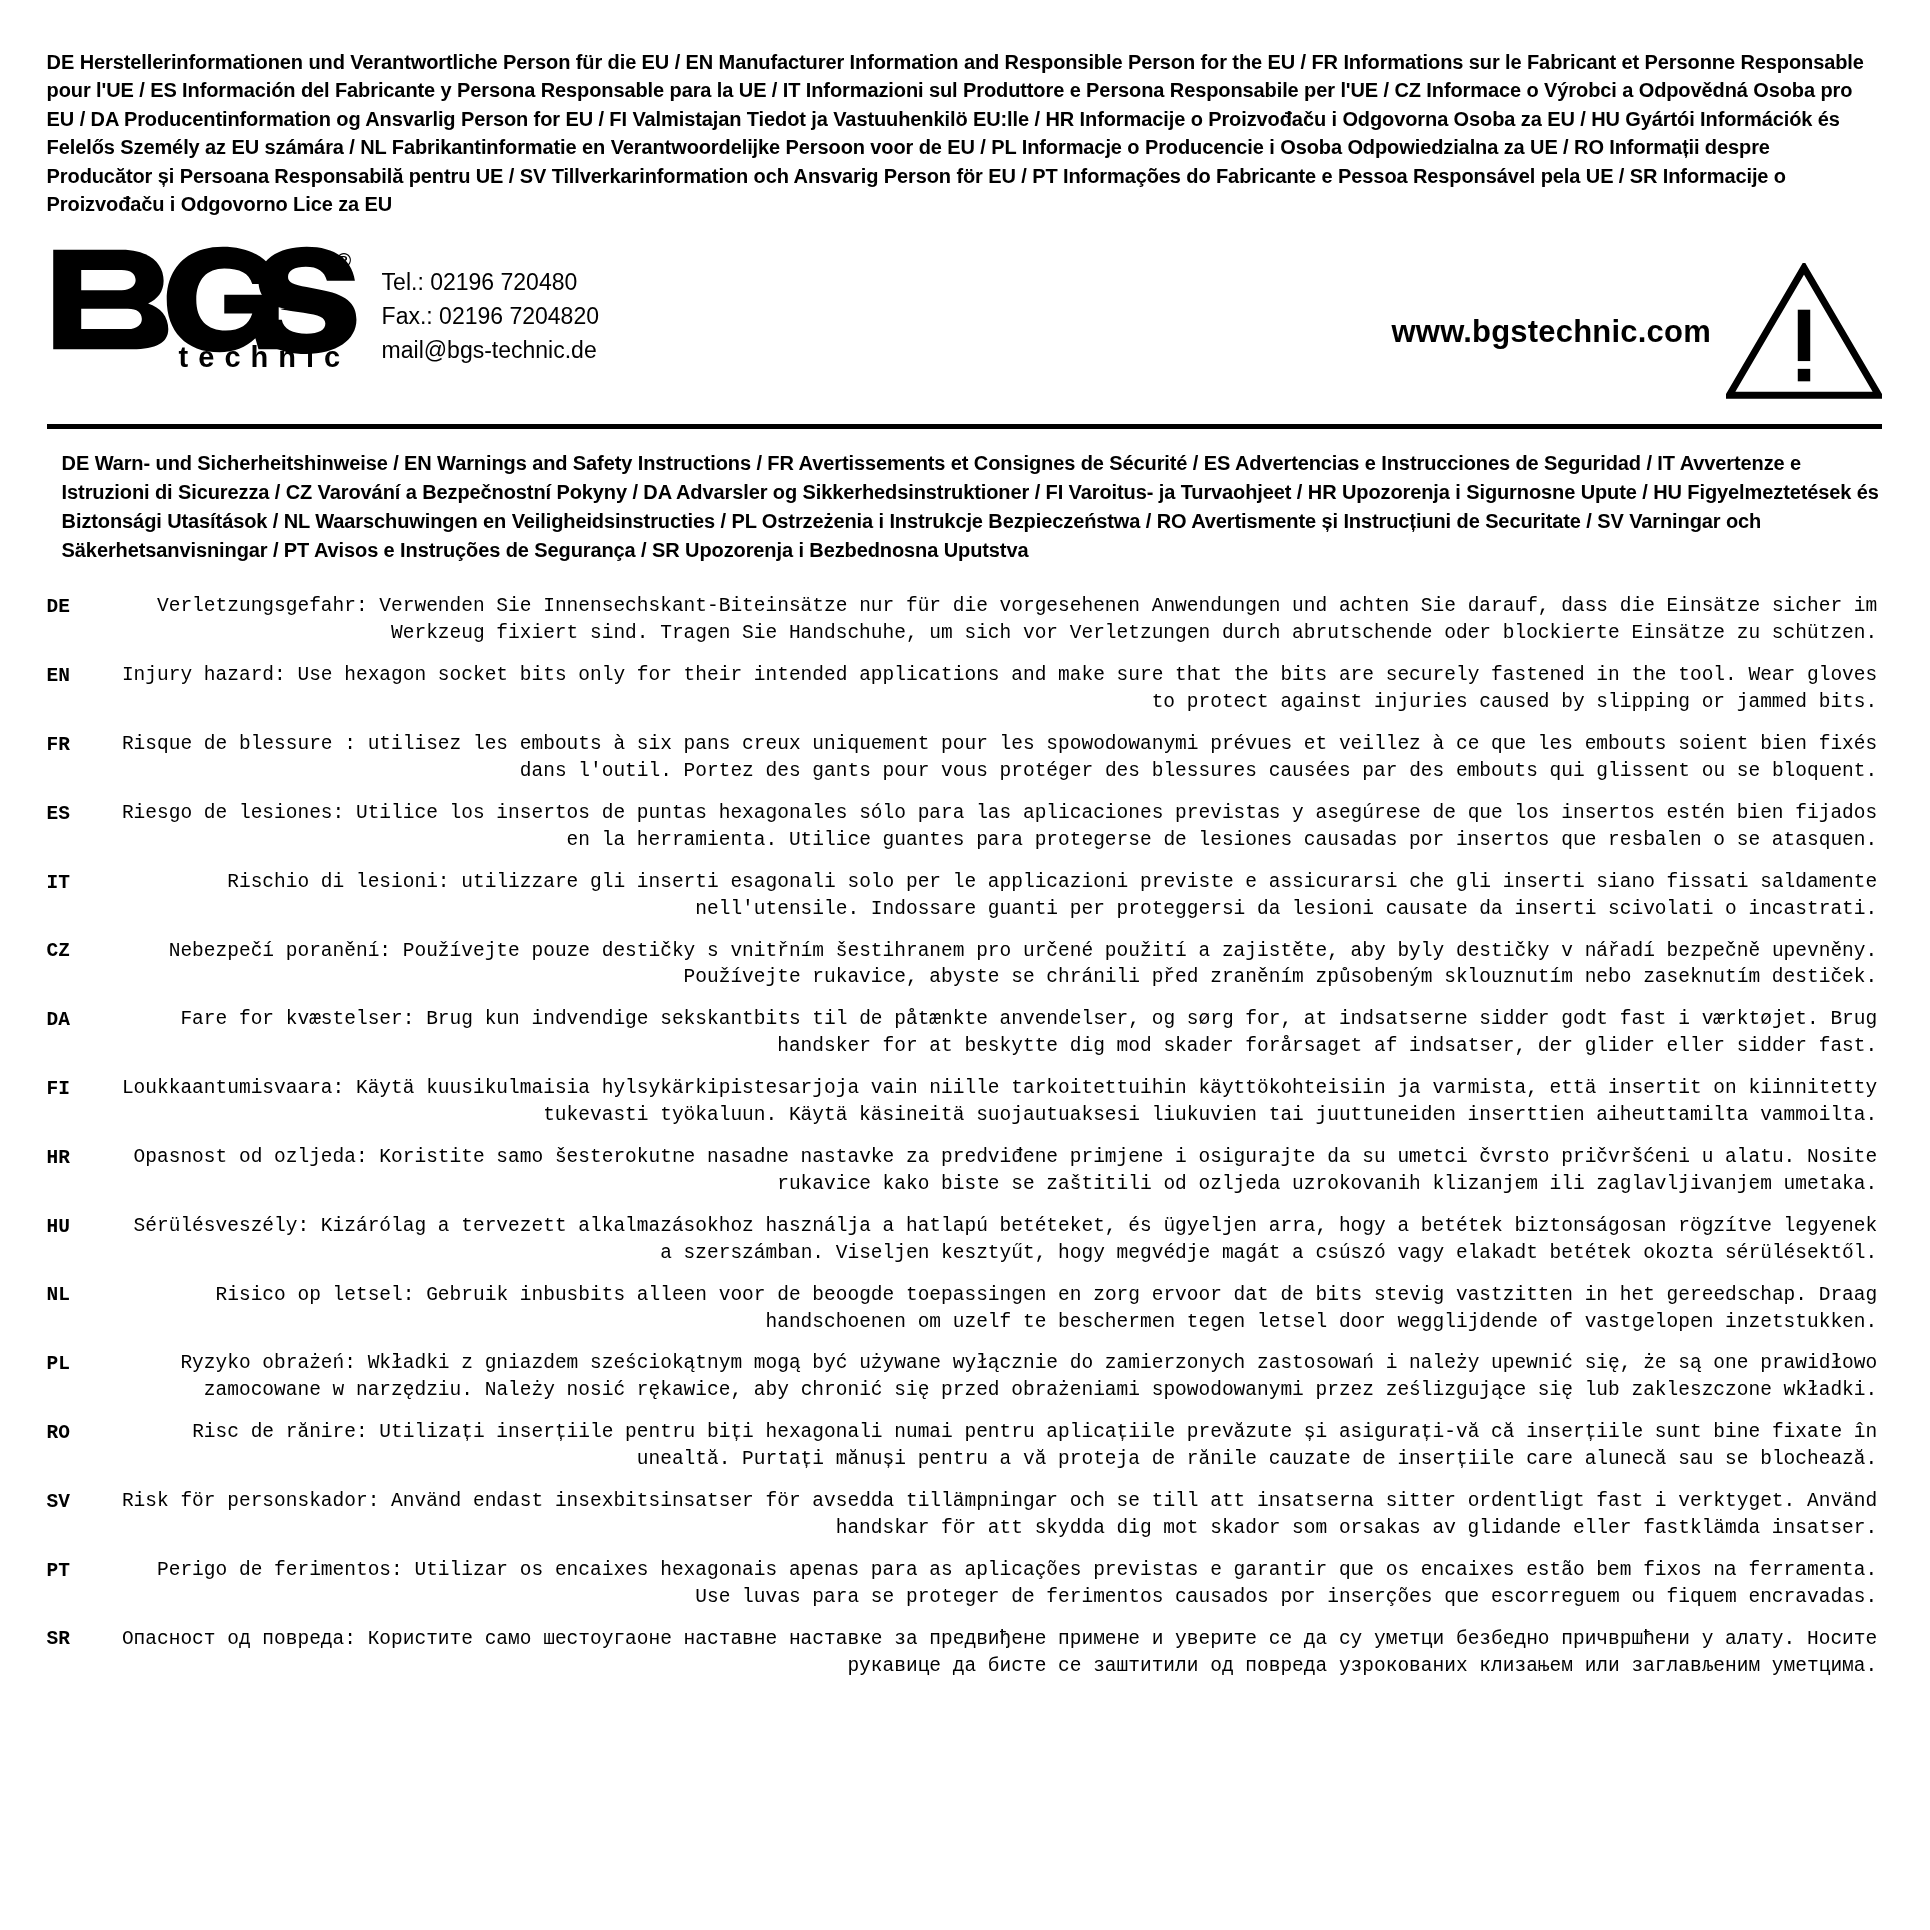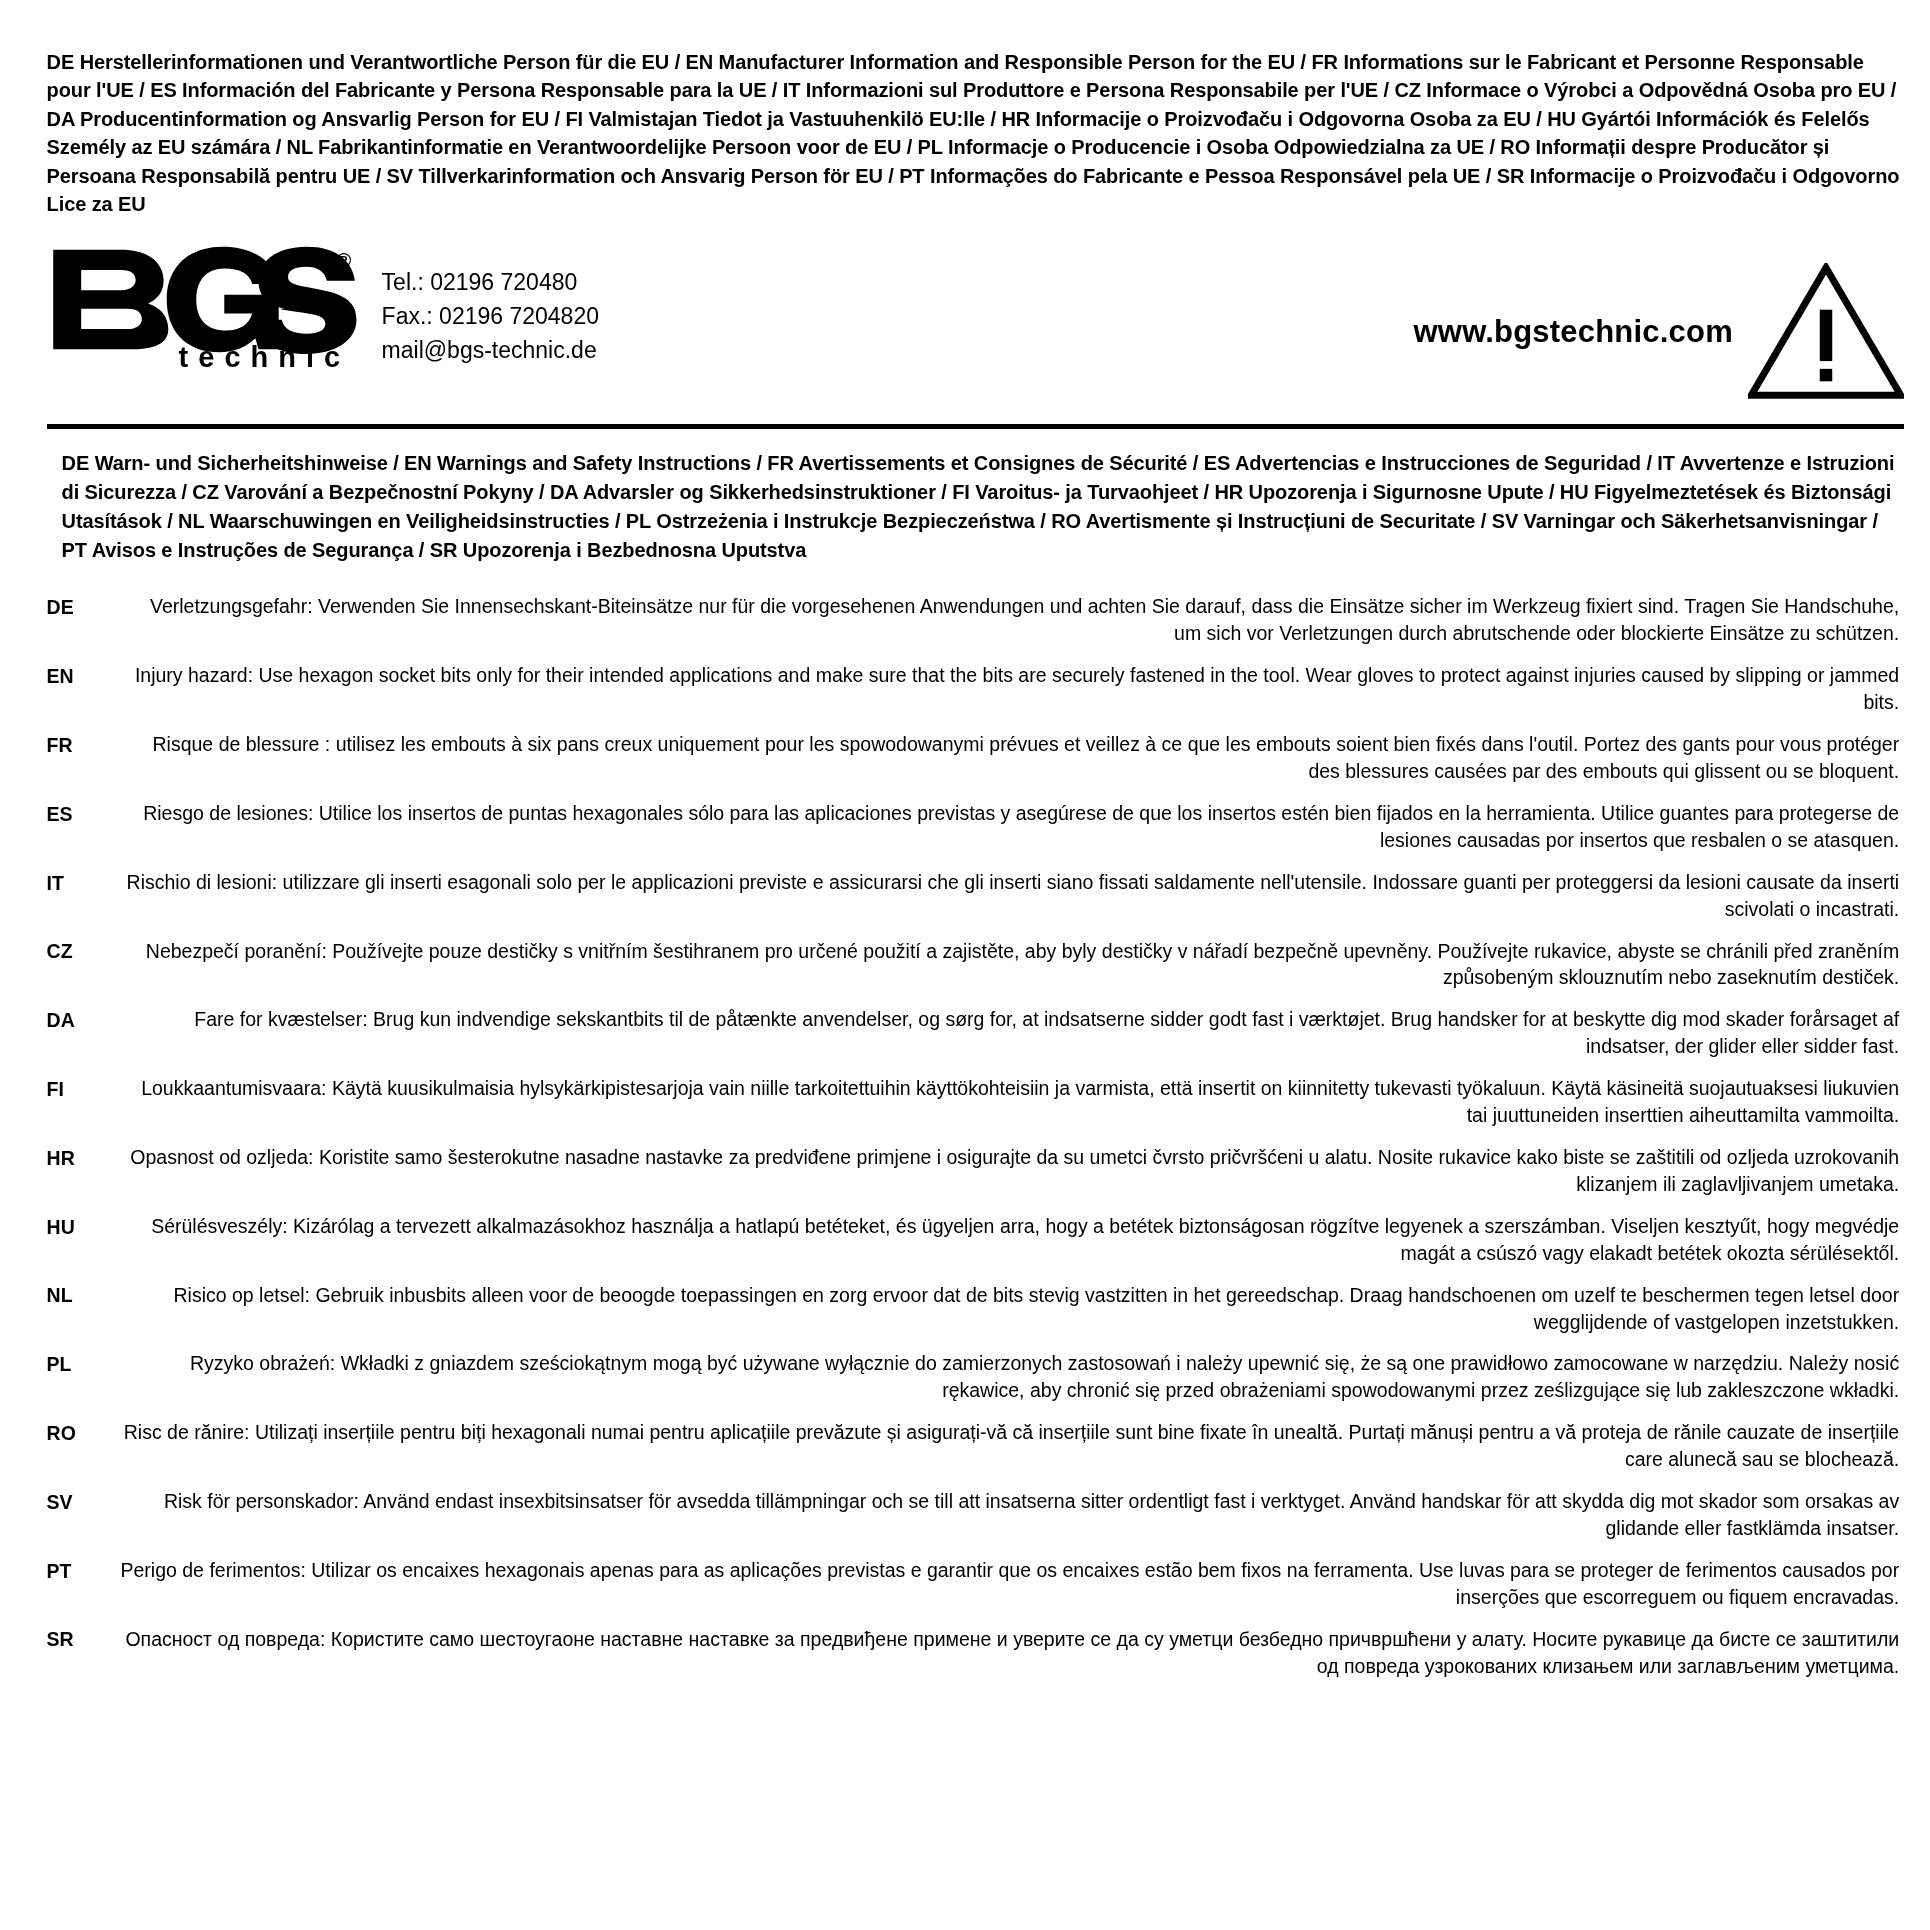--- a/index.html
+++ b/index.html
@@ -11,21 +11,21 @@
     width: 1930px;
     height: 1930px;
     font-family: "Liberation Sans", sans-serif;
     color: #000000;
     -webkit-font-smoothing: antialiased;
   }
   .page {
     box-sizing: border-box;
     width: 1930px;
     height: 1390px;
-    padding: 37px 23px 0 45px;
+    padding: 37px 45px 0 45px;
     position: relative;
   }
 
   
   .top-heading {
     font-size: 20px;
     font-weight: bold;
     line-height: 1.42;
     letter-spacing: -0.1px;
     margin: 11px 0 0 0;
@@ -107,20 +107,21 @@
 
   
   .warn-list {
     margin-top: 28px;
     padding: 0 7.8px 0 1.6px;
   }
   .warn-row {
     display: flex;
     align-items: flex-start;
     margin-bottom: 15px;
+    font-family: Liberation Mono, monospace;
   }
   .warn-code {
     flex: 0 0 64px;
     font-size: 19.5px;
     font-weight: bold;
     line-height: 1.38;
     padding-top: 0.8px;
   }
   .warn-text {
     flex: 1 1 auto;

